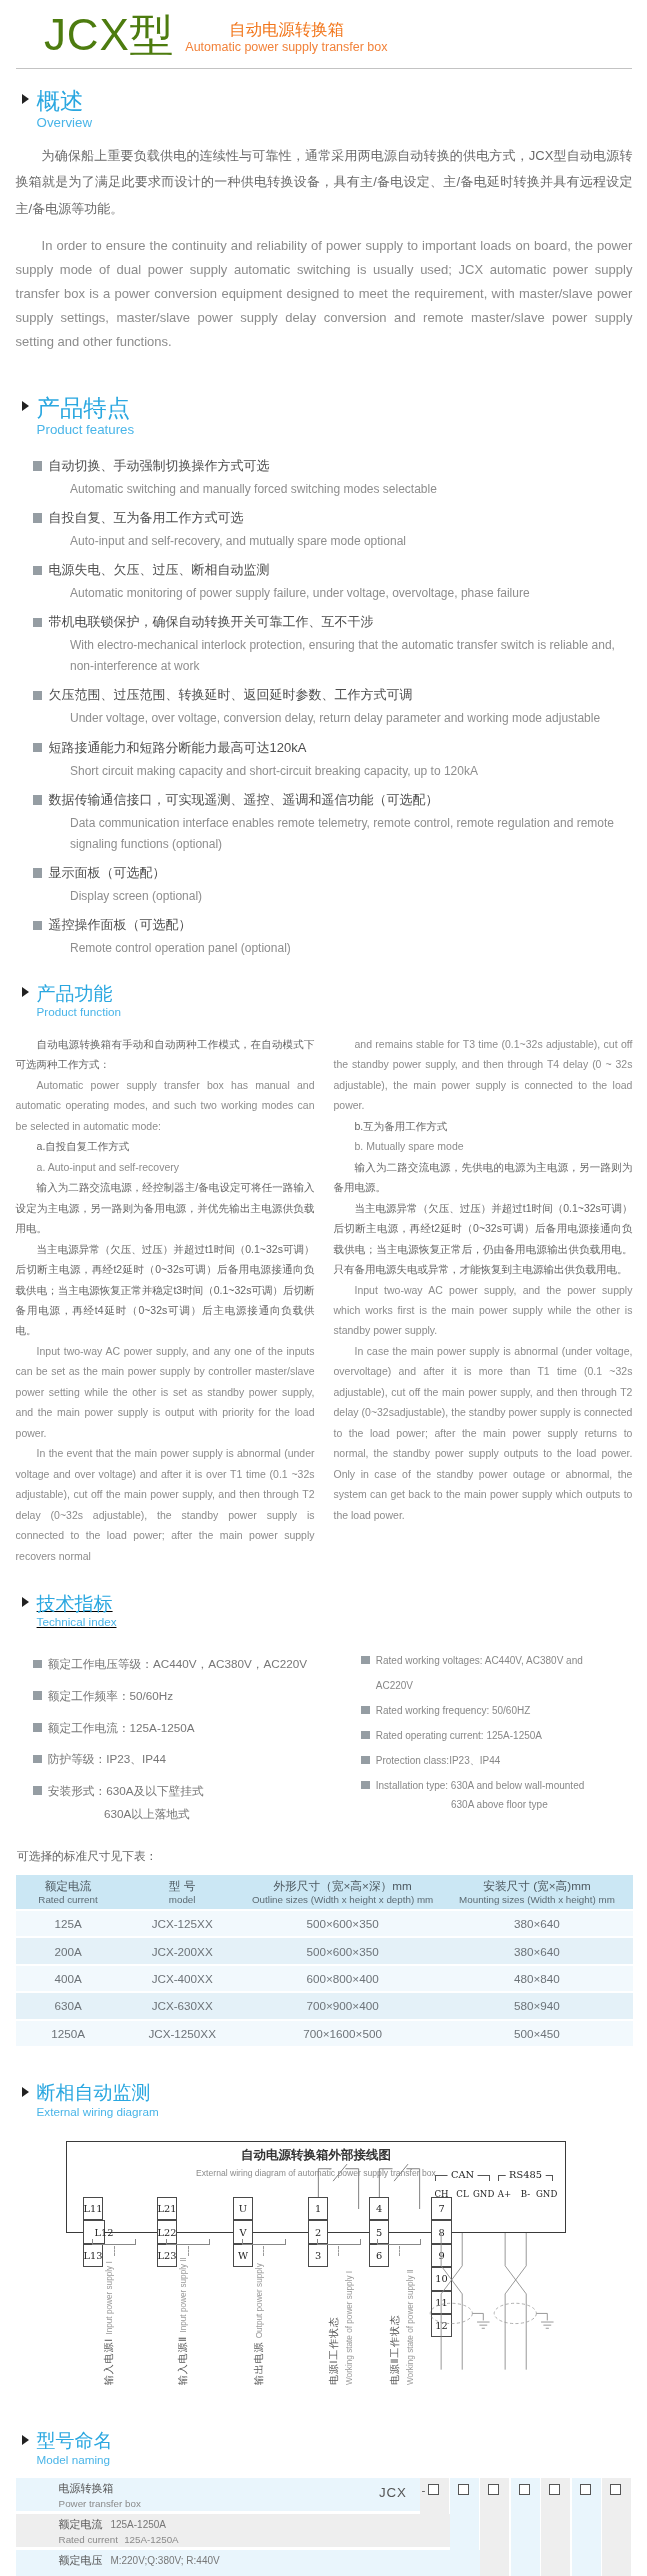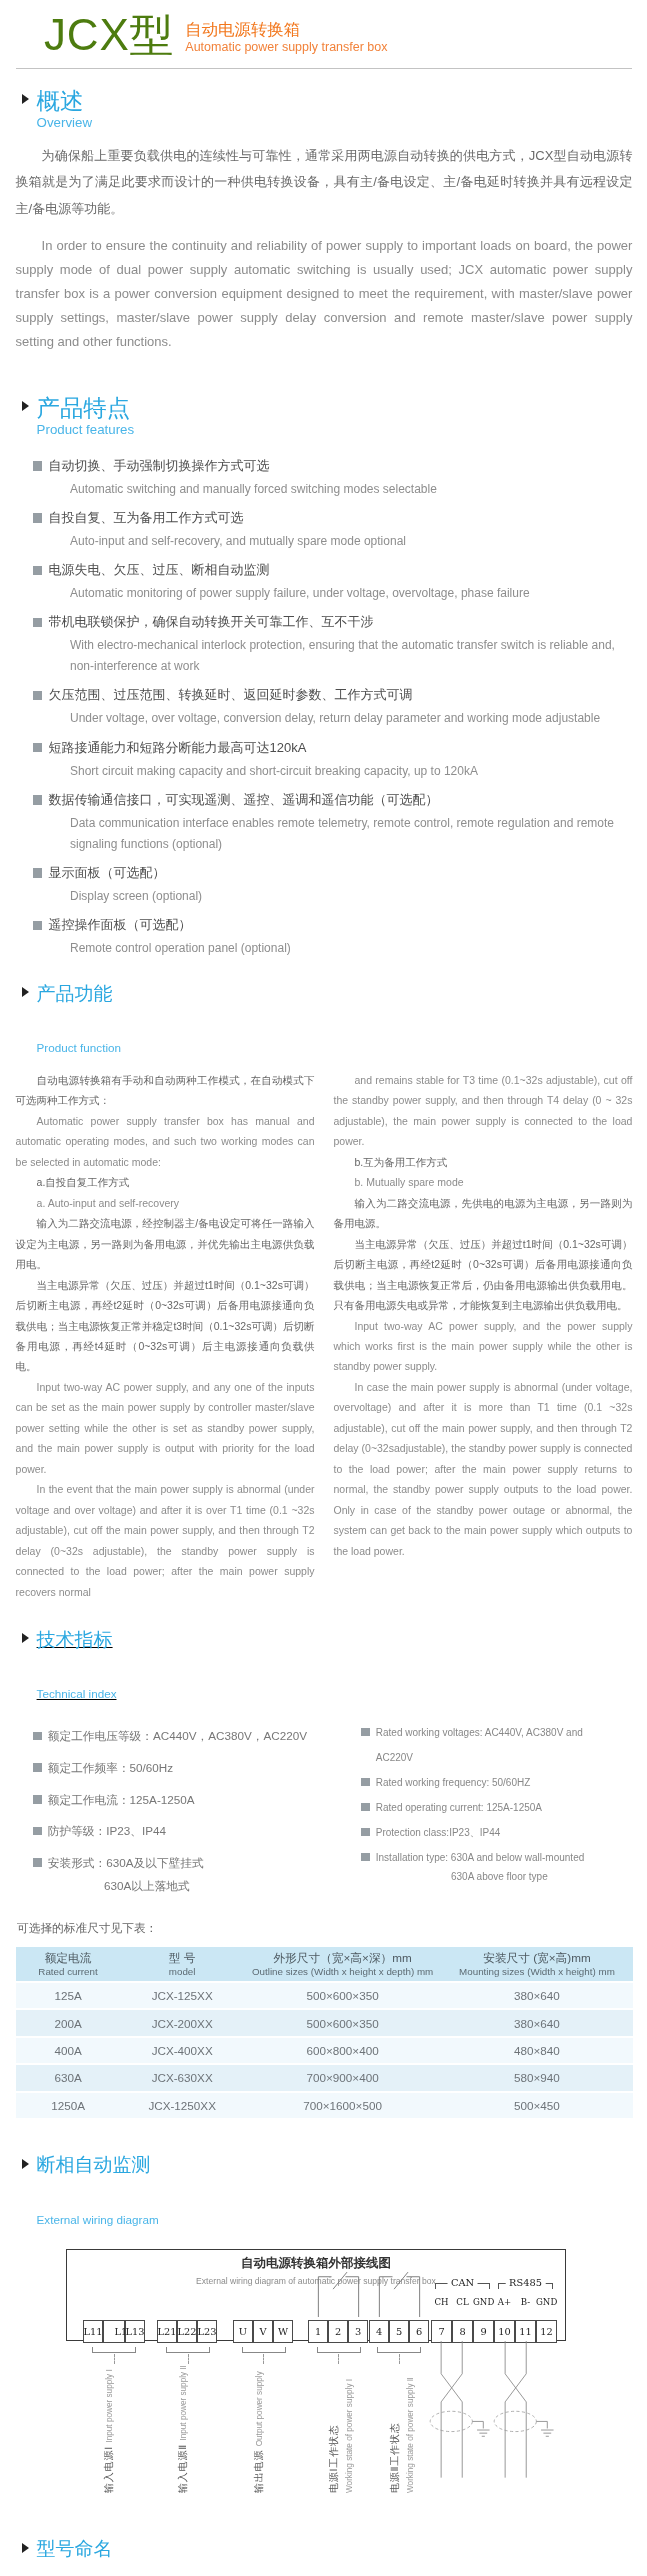--- a/index.html
+++ b/index.html
@@ -3,33 +3,33 @@
 <meta charset="utf-8">
 <style>
   * { margin:0; padding:0; box-sizing:border-box; }
   body { background:#fff; font-family:"Liberation Sans", sans-serif; }
   .page { width:648px; min-height:2576px; background:#fff; position:relative; overflow:hidden; }
 
   
   .hdr { display:flex; align-items:flex-end; padding:12.5px 15.6px 0 44px; }
   .hdr .model { font-size:44px; color:#4d7c0f; letter-spacing:0.8px; font-weight:400; line-height:1; }
   .hdr .tblock { margin-left:11px; padding-bottom:1.6px; }
-  .hdr .tcn { font-size:16.4px; color:#f2761b; line-height:1.25; }
+  .hdr .tcn { font-size:16.4px; color:#f2761b; line-height:1.25;margin-left:44px; }
   .hdr .ten { font-size:12.5px; color:#f2823a; line-height:1.2; }
   .hdr-rule { height:0.8px; background:#c3c3c3; margin:11px 15.6px 0 15.6px; }
 
   
   .sec { display:flex; align-items:flex-start; margin:0 15.6px; }
   .tri { width:0; height:0; border-left:7.8px solid #222; border-top:5.5px solid transparent; border-bottom:5.5px solid transparent; margin:6.2px 7.8px 0 6.2px; }
   .sec .scn { color:#2aa7e0; }
   .sec .sen { color:#4ab5e8; }
   .sec.big .scn { font-size:23.4px; line-height:1.15; }
   .sec.big .sen { font-size:13.3px; }
   .sec.small .scn { font-size:19px; line-height:1.2; }
-  .sec.small .sen { font-size:11.7px;margin-top:36px; }
+  .sec.small .sen { font-size:11.7px; }
 
   
   .para-cn { margin:12.5px 15.6px 0 15.6px; font-size:13px; color:#6a6a6a; line-height:2.05; text-align:justify; text-indent:2em; }
   .para-en { margin:11px 15.6px 0 15.6px; font-size:13px; color:#8c8c8c; line-height:1.85; text-align:justify; text-indent:2em; }
 
   
   .feat-list { margin:17px 15.6px 0 33px; }
   .feat { margin-bottom:4.7px; }
   .fcn { display:flex; align-items:baseline; font-size:13px; color:#4d4d4d; line-height:1.8; }
   .sq { flex:0 0 auto; width:9.4px; height:9.4px; background:#959da3; margin-right:6.2px; position:relative; top:0.8px; }
@@ -63,21 +63,21 @@
   table.sizes td { text-align:center; font-size:11.7px; color:#6d7378; padding:6.2px 1.6px; }
   table.sizes tr { border-bottom:2.3px solid #fff; }
   table.sizes tbody tr:nth-child(odd) td { background:#f2f9fd; }
   table.sizes tbody tr:nth-child(even) td { background:#e4f1f8; }
 
   
   .wd-wrap { position:relative; width:500px; height:275px; margin:23.4px 0 0 66px; }
   .wd-box { position:absolute; left:0; top:0; width:500px; height:92px; border:1.6px solid #3a3a3a; background:#fff; }
   .wd-title-cn { position:absolute; top:6.2px; left:0; width:500px; text-align:center; font-family:"DejaVu Serif", serif; font-weight:bold; font-size:12.5px; color:#333; }
   .wd-title-en { position:absolute; top:26.5px; left:0; width:500px; text-align:center; font-size:8.6px; color:#8c8c8c; }
-  .tstrip { position:absolute; top:71px; display:flex; }
+  .tstrip { position:absolute; top:56px; display:flex;flex-direction:column; }
   .tcell { height:23.4px; border:1.2px solid #4a4a4a; border-left-width:0.6px; border-right-width:0.6px; background:#fff; display:flex; align-items:center; justify-content:center; font-family:"DejaVu Serif", serif; font-size:9.8px; color:#222; }
   .tstrip .tcell:first-child { border-left-width:1.2px; }
   .tstrip .tcell:last-child { border-right-width:1.2px; }
   .pins { position:absolute; left:365px; top:48px; width:126px; display:flex; }
   .pins span { width:21px; text-align:center; font-family:"DejaVu Serif", serif; font-size:8.6px; color:#222; }
   .busbr { position:absolute; top:34px; height:5.5px; border-top:0.8px solid #555; }
   .busbr:before, .busbr:after { content:""; position:absolute; top:-0.8px; width:0.8px; height:5.5px; background:#555; }
   .busbr:before { left:0; } .busbr:after { right:0; }
   .busbr .blab { position:absolute; left:50%; transform:translateX(-50%); top:-6.2px; background:#fff; padding:0 3.9px; font-family:"DejaVu Serif", serif; font-size:9.8px; color:#222; line-height:1; }
   .gbr { position:absolute; top:98px; height:6.2px; border:0.8px solid #888; border-top:none; }

